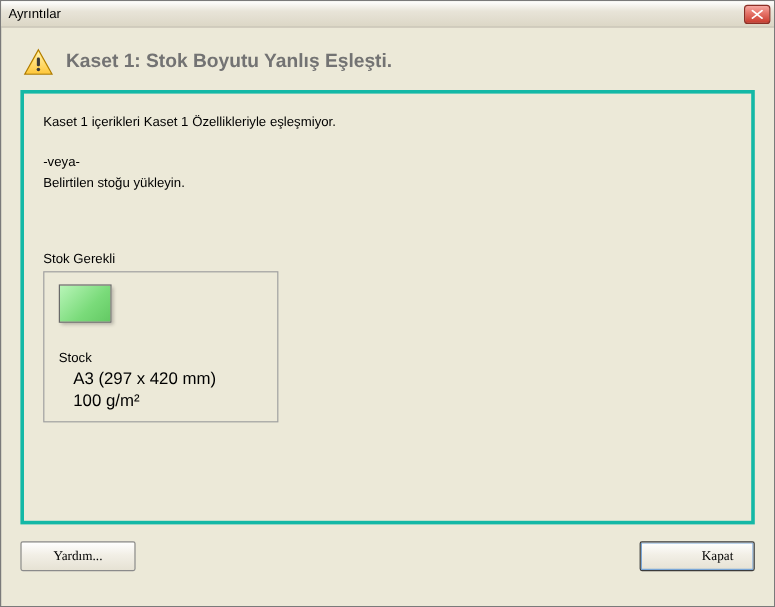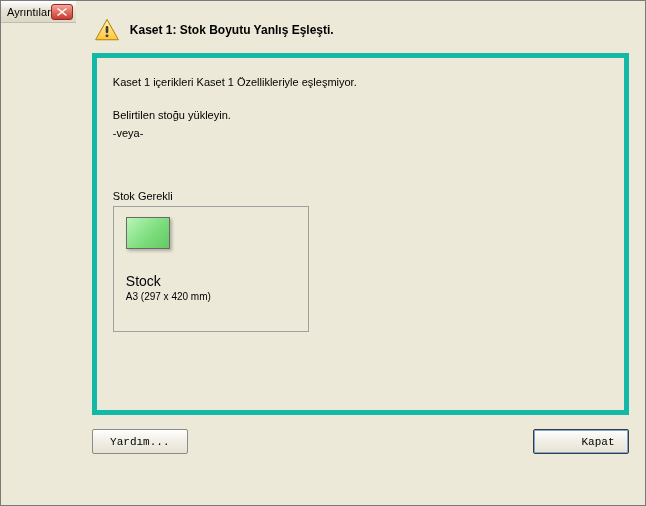--- a/index.html
+++ b/index.html
@@ -12,21 +12,21 @@
     width: 646px;
     height: 506px;
     overflow: hidden;
   }
   .window {
     width: 646px;
     height: 506px;
     border: 1px solid #7a7a7a;
     background: #ece9d8;
     display: flex;
-    flex-direction: row;
+    flex-direction: column;
   }
   .titlebar {
     height: 22px;
     background: linear-gradient(to bottom, #ffffff 0%, #e8e4d8 40%, #dcd7c6 100%);
     border-bottom: 1px solid #c0bcae;
     display: flex;
     align-items: center;
     justify-content: space-between;
     padding: 0 3px 0 6px;
   }
@@ -58,25 +58,25 @@
     padding: 4px 0 10px 2px;
     gap: 10px;
   }
   .warn-icon {
     width: 26px;
     height: 26px;
     flex-shrink: 0;
   }
   .header-title {
     font-weight: bold;
-    font-size: 12px;
-    color: #000000;
+    font-size: 16px;
+    color: #737373;
   }
   .main-panel {
-    border: 5px solid #14b8a6;
+    border: 3px solid #14b8a6;
     background: #ece9d8;
     padding: 16px 16px 16px 16px;
     flex: 0 0 auto;
     height: 362px;
   }
   .msg-block {
     line-height: 1.5;
     color: #000;
     font-size: 11px;
   }
@@ -98,35 +98,35 @@
     background: #ece9d8;
   }
   .swatch {
     width: 44px;
     height: 32px;
     border: 1px solid #6a6a6a;
     background: linear-gradient(135deg, #b8f5b8 0%, #7adb7a 60%, #63c963 100%);
     box-shadow: 2px 2px 3px rgba(0,0,0,0.25);
     margin-bottom: 12px;
   }
-  .stock-name { font-size: 14px; margin-bottom: 1px; margin-top: 24px; }
-  .stock-meta { font-size: 10px; line-height: 1.35; }
+  .stock-name { font-size: 11px; margin-bottom: 1px; margin-top: 24px; }
+  .stock-meta { font-size: 14px; line-height: 1.35; margin-left: 12px; }
   .button-row {
     display: flex;
     justify-content: space-between;
     align-items: center;
     padding: 14px 0 0 0;
   }
   .btn {
     min-width: 96px;
     height: 25px;
     background: linear-gradient(to bottom, #ffffff 0%, #f2efe6 45%, #e6e2d4 100%);
     border: 1px solid #8b8b8b;
     border-radius: 2px;
-    font-family: Liberation Mono, monospace;
+    font-family: Liberation Serif, serif;
     font-size: 11px;
     cursor: pointer;
     padding: 0 10px;
   }
   .btn.default {
     border: 1px solid #3b3b3b;
     box-shadow: inset 0 0 0 1px #7aa7d8;
     padding-left: 44px;
   }
 </style>
@@ -159,30 +159,31 @@
           </linearGradient>
         </defs>
       </svg>
       <span class="header-title">Kaset 1: Stok Boyutu Yanlış Eşleşti.</span>
     </div>
 
     <div class="main-panel">
       <div class="msg-block">
         <div class="msg-line">Kaset 1 içerikleri Kaset 1 Özellikleriyle eşleşmiyor.</div>
         <div class="msg-gap"></div>
+        <div class="msg-line">-veya-</div>
         <div class="msg-line">Belirtilen stoğu yükleyin.</div>
-        <div class="msg-line">-veya-</div>
       </div>
 
       <div class="stock-section">
         <div class="stock-label">Stok Gerekli</div>
         <div class="stock-box">
           <div class="swatch"></div>
           <div class="stock-name">Stock</div>
           <div class="stock-meta">A3 (297 x 420 mm)</div>
+          <div class="stock-meta">100 g/m²</div>
         </div>
       </div>
     </div>
 
     <div class="button-row">
       <button class="btn">Yardım...</button>
       <button class="btn default">Kapat</button>
     </div>
 
   </div>

